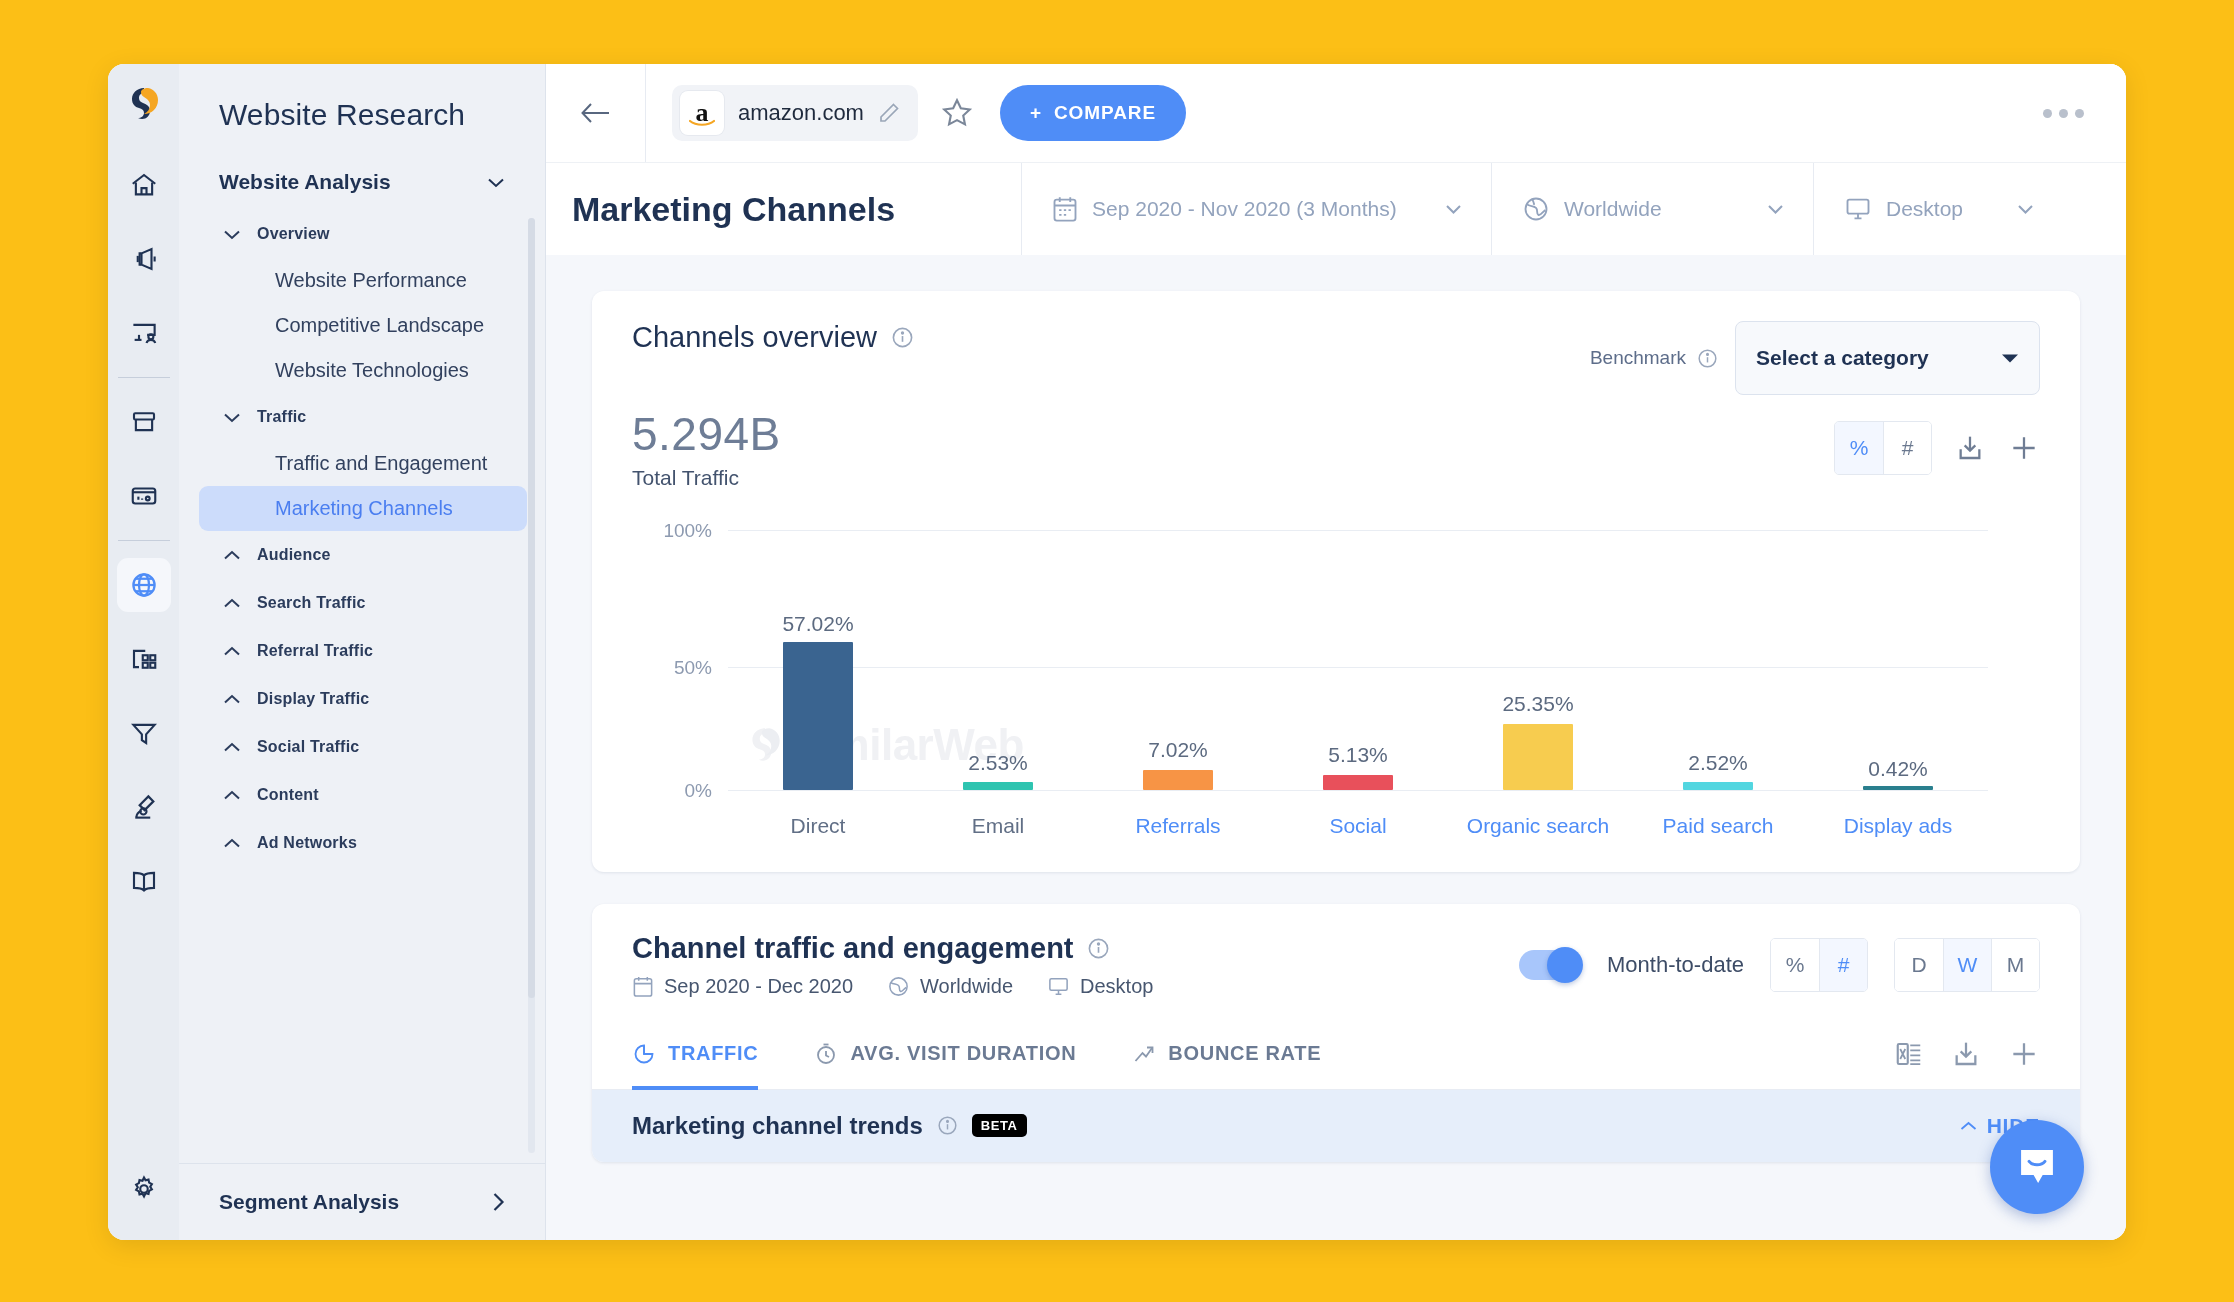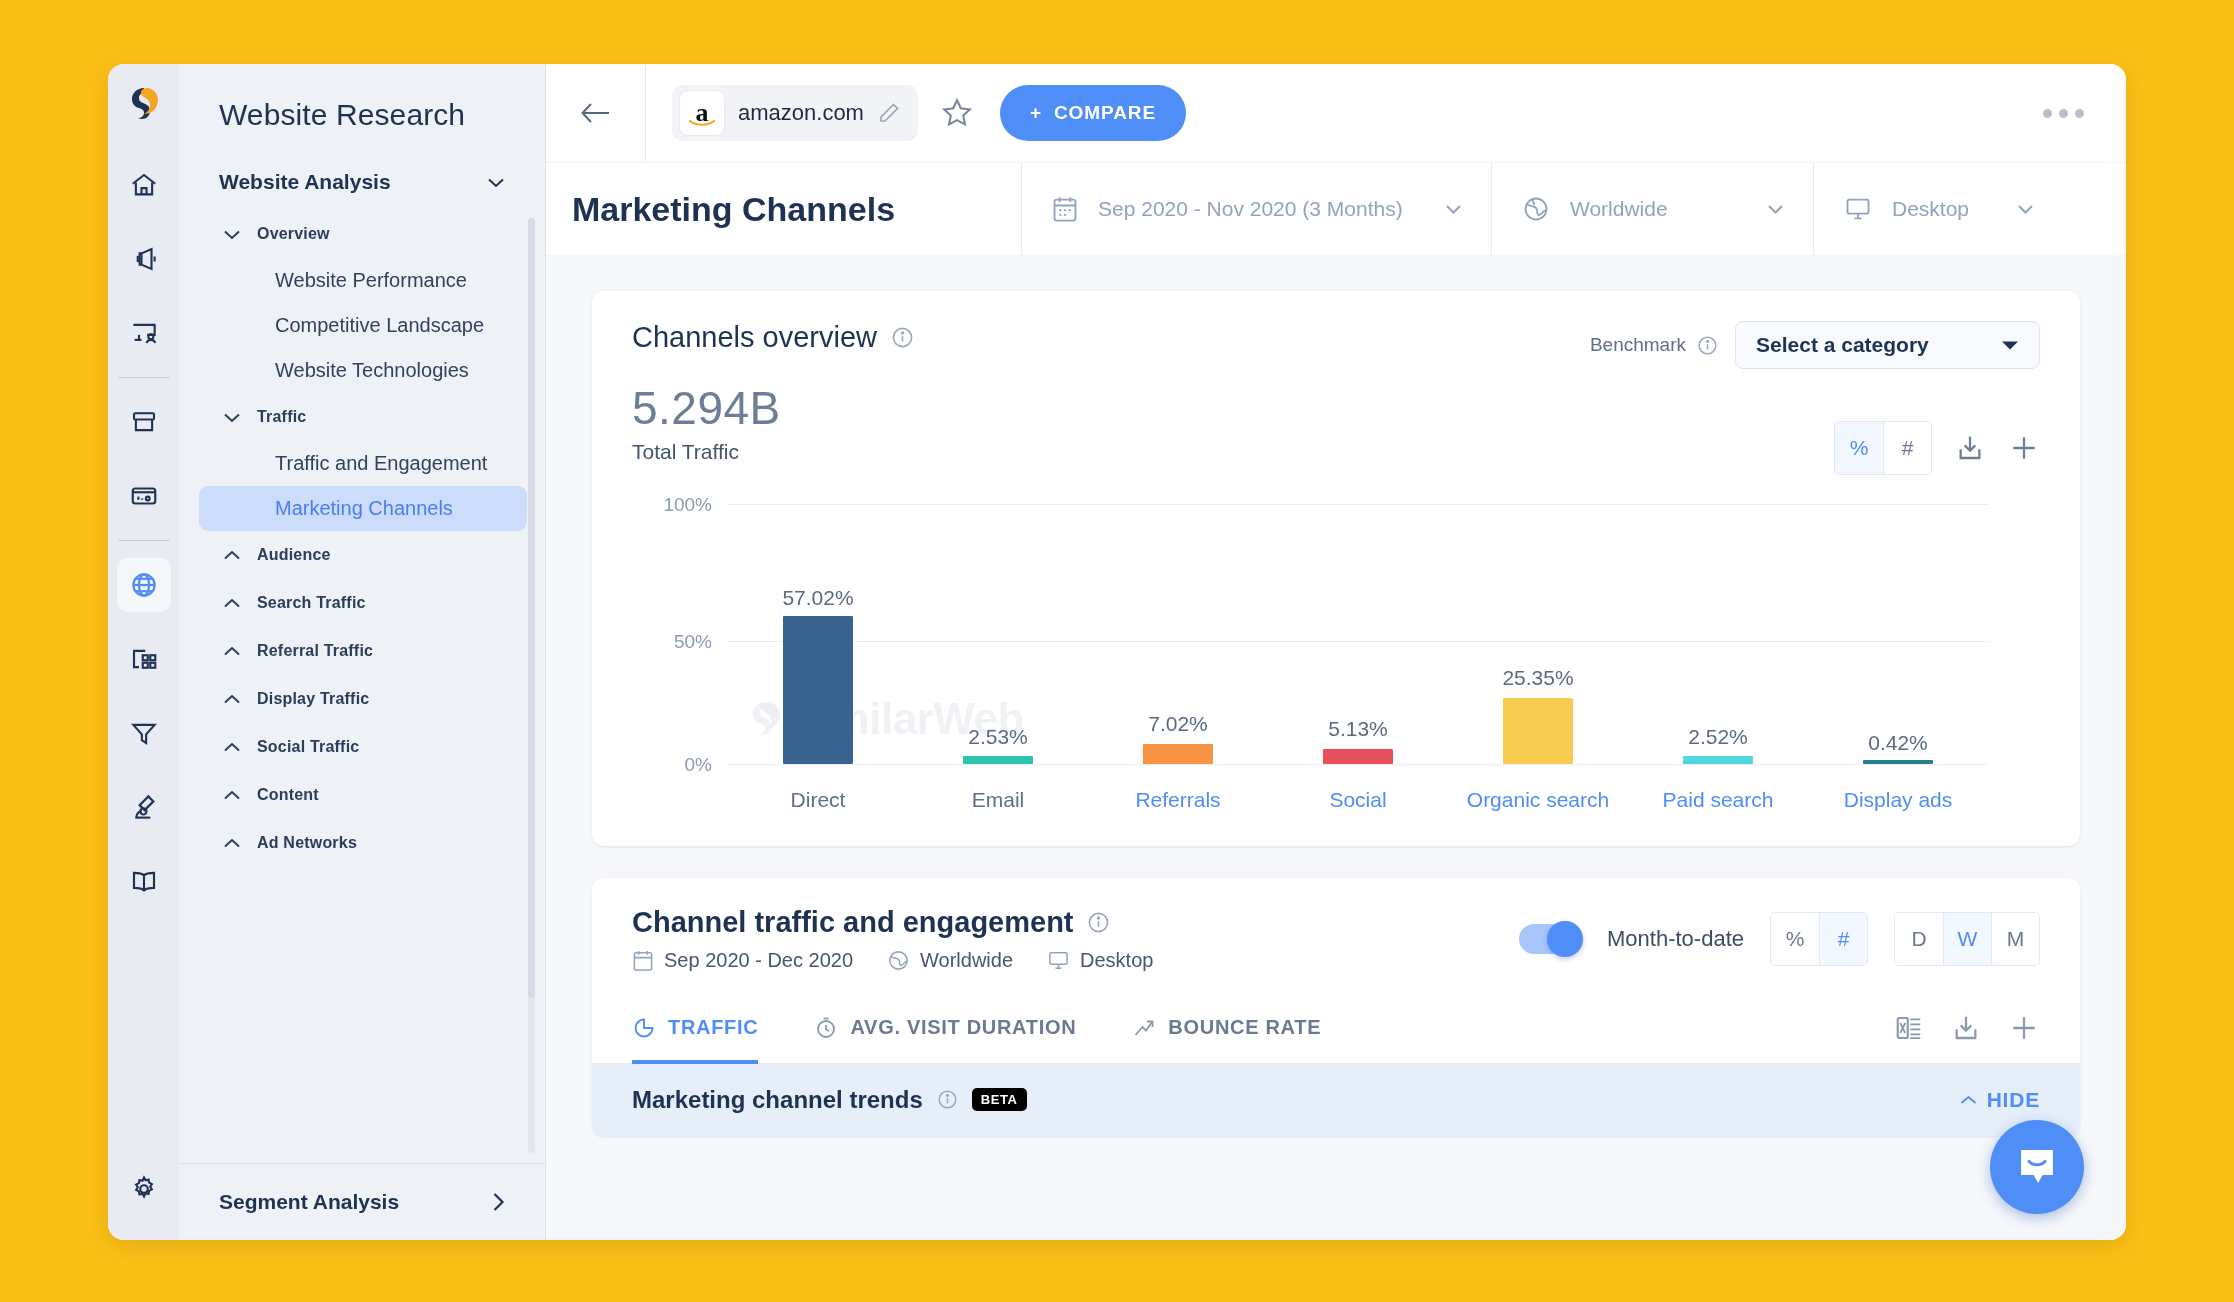--- a/index.html
+++ b/index.html
@@ -120,21 +120,21 @@
 
   #filterbar {
     height: 93px; flex: 0 0 93px; background: #fff;
     display: flex; align-items: stretch; border-top: 1px solid #eef1f5;
   }
   #page-title {
     font-size: 34px; font-weight: 700; color: #1f3253;
     display: flex; align-items: center; padding-left: 26px; width: 475px;
   }
   .filter-cell {
-    display: flex; align-items: center; gap: 20px;
+    display: flex; align-items: center; gap: 14px;
     padding: 0 30px; border-left: 1px solid #e7ebf2; cursor: pointer;
     color: #93a3bd; font-size: 21px; position: relative;
   }
   .filter-cell .caret { margin-left: auto; }
   .fc-date { width: 470px; }
   .fc-geo  { width: 322px; }
   .fc-dev  { width: 250px; }
 
   #content { flex: 1 1 auto; overflow: hidden; padding: 36px 46px 0 46px; }
 
@@ -144,21 +144,21 @@
   }
 
   
   #card-overview { padding: 30px 40px 26px 40px; margin-bottom: 32px; }
   .card-head { display: flex; align-items: flex-start; }
   .card-title { font-size: 29px; font-weight: 400; color: #1f3253; display: flex; align-items: center; gap: 14px; }
   .info-i { width: 23px; height: 23px; flex: 0 0 23px; }
   #benchmark-wrap { margin-left: auto; display: flex; align-items: center; gap: 16px; }
   #benchmark-lbl { font-size: 19px; color: #5d6d8a; display: flex; align-items: center; gap: 10px; }
   #category-select {
-    width: 305px; height: 48px; border: 1px solid #dce3ee; background: #f7f9fc;
+    width: 305px; height: 74px; border: 1px solid #dce3ee; background: #f7f9fc;
     border-radius: 8px; display: flex; align-items: center; padding: 0 20px;
     font-size: 21px; font-weight: 700; color: #1f3253; cursor: pointer;
   }
   #category-select .caret { margin-left: auto; }
 
   #total-traffic { margin-top: 14px; }
   #tt-value { font-size: 46px; color: #6e7d96; font-weight: 300; letter-spacing: .5px; line-height: 1.1; }
   #tt-label { font-size: 21px; color: #43536e; margin-top: 6px; }
 
   #ov-actions {

